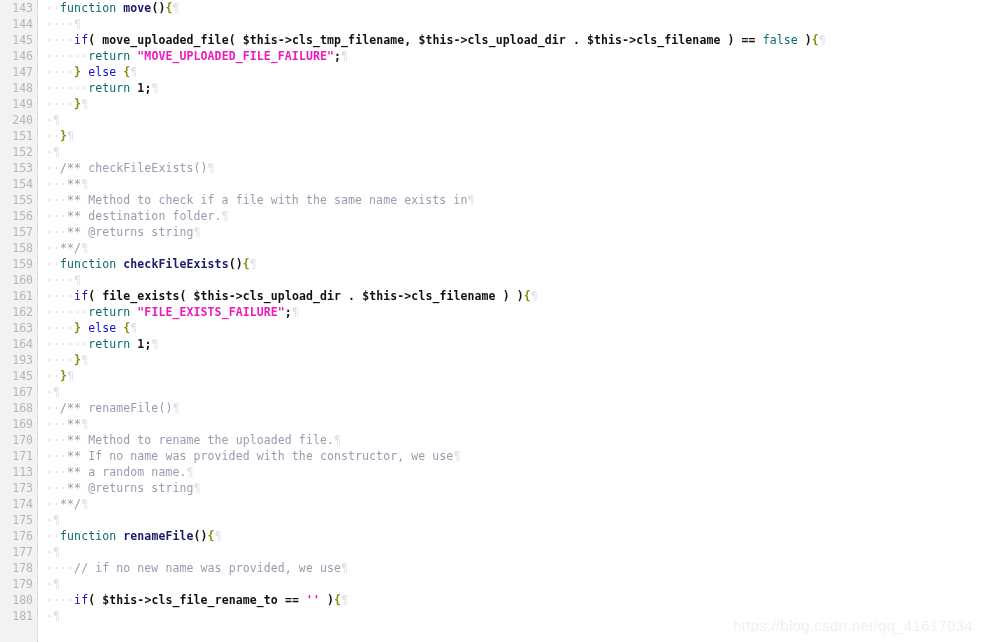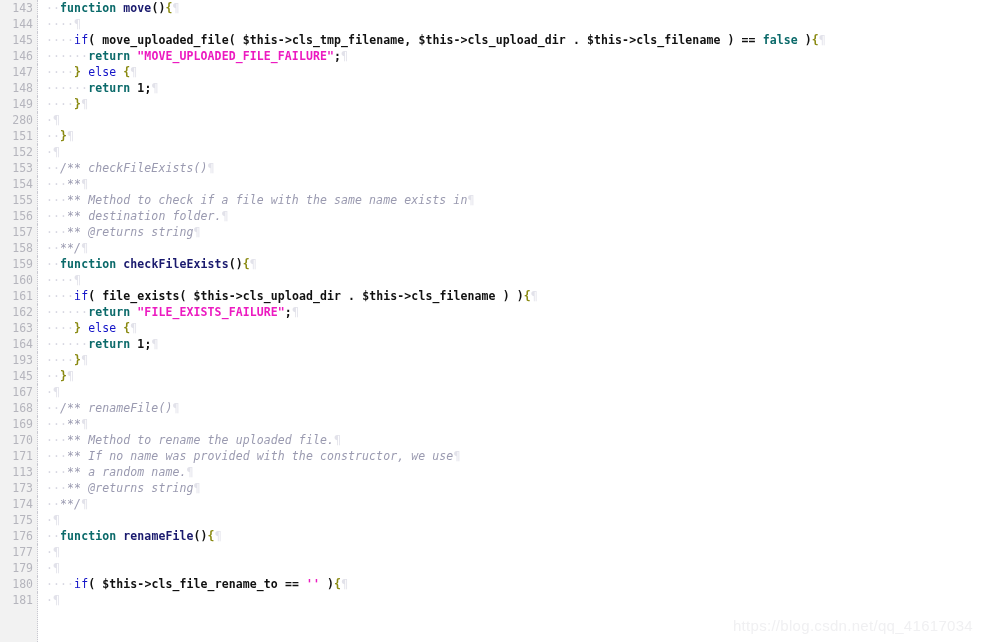--- a/index.html
+++ b/index.html
@@ -47,29 +47,29 @@
   .lt{
     flex:1 1 auto;
     padding-left:8px;
     color:#1a1a1a;
     font-size:11.5px;
     line-height:16px;
     letter-spacing:0.1px;
     overflow:hidden;
   }
   
-  .kw      {color:#0b6a6a;font-weight:bold;}   
+  .kw      {color:#0b6a6a;font-weight:normal;}   
   .kw2     {color:#1414c8;font-weight:normal;}   
   .fn      {color:#1a1a6e;font-weight:bold;margin-top:43px;}   
   .id      {color:#111111;font-weight:bold;text-align:right;}   
   .str     {color:#ec1ac0;font-weight:bold;}   
   .num     {color:#111111;font-weight:bold;}
   .op      {color:#111111;font-weight:bold;}
   .brace   {color:#8a8a12;font-weight:bold;}
-  .cmt     {color:#9a9ab0;font-style:italic;}
+  .cmt     {color:#9a9ab0;}
   .ws      {color:#d8d8e2;}                    
   .pil     {color:#e2e2ea;}                    
   
   #gutter-bg{
     position:absolute;left:0;top:0;
     width:38px;height:642px;
     background:#f2f2f2;
     border-right:1px dotted #c8c8d0;
     box-sizing:border-box;
     z-index:1;
@@ -94,21 +94,21 @@
   <div id="gutter-bg"></div>
 
   <div class="code-area" id="code-area">
       <div class="line"><span class="ln">143</span><span class="lt"><span class="ws">··</span><span class="kw">function</span><span class="op"> </span><span class="fn">move</span><span class="op">()</span><span class="brace">{</span><span class="pil">¶</span></span></div>
       <div class="line"><span class="ln">144</span><span class="lt"><span class="ws">····</span><span class="pil">¶</span></span></div>
       <div class="line"><span class="ln">145</span><span class="lt"><span class="ws">····</span><span class="kw2">if</span><span class="op">( </span><span class="id">move_uploaded_file</span><span class="op">( </span><span class="id">$this</span><span class="op">-&gt;</span><span class="id">cls_tmp_filename</span><span class="op">, </span><span class="id">$this</span><span class="op">-&gt;</span><span class="id">cls_upload_dir</span><span class="op"> . </span><span class="id">$this</span><span class="op">-&gt;</span><span class="id">cls_filename</span><span class="op"> ) == </span><span class="kw">false</span><span class="op"> )</span><span class="brace">{</span><span class="pil">¶</span></span></div>
       <div class="line"><span class="ln">146</span><span class="lt"><span class="ws">······</span><span class="kw">return</span><span class="op"> </span><span class="str">"MOVE_UPLOADED_FILE_FAILURE"</span><span class="op">;</span><span class="pil">¶</span></span></div>
       <div class="line"><span class="ln">147</span><span class="lt"><span class="ws">····</span><span class="brace">}</span><span class="op"> </span><span class="kw2">else</span><span class="op"> </span><span class="brace">{</span><span class="pil">¶</span></span></div>
       <div class="line"><span class="ln">148</span><span class="lt"><span class="ws">······</span><span class="kw">return</span><span class="op"> </span><span class="num">1</span><span class="op">;</span><span class="pil">¶</span></span></div>
       <div class="line"><span class="ln">149</span><span class="lt"><span class="ws">····</span><span class="brace">}</span><span class="pil">¶</span></span></div>
-      <div class="line"><span class="ln">280</span><span class="lt"><span class="ws">·</span><span class="pil">¶</span></span></div>
+      <div class="line"><span class="ln">240</span><span class="lt"><span class="ws">·</span><span class="pil">¶</span></span></div>
       <div class="line"><span class="ln">151</span><span class="lt"><span class="ws">··</span><span class="brace">}</span><span class="pil">¶</span></span></div>
       <div class="line"><span class="ln">152</span><span class="lt"><span class="ws">·</span><span class="pil">¶</span></span></div>
       <div class="line"><span class="ln">153</span><span class="lt"><span class="ws">··</span><span class="cmt">/** checkFileExists()</span><span class="pil">¶</span></span></div>
       <div class="line"><span class="ln">154</span><span class="lt"><span class="ws">···</span><span class="cmt">**</span><span class="pil">¶</span></span></div>
       <div class="line"><span class="ln">155</span><span class="lt"><span class="ws">···</span><span class="cmt">** Method to check if a file with the same name exists in</span><span class="pil">¶</span></span></div>
       <div class="line"><span class="ln">156</span><span class="lt"><span class="ws">···</span><span class="cmt">** destination folder.</span><span class="pil">¶</span></span></div>
       <div class="line"><span class="ln">157</span><span class="lt"><span class="ws">···</span><span class="cmt">** @returns string</span><span class="pil">¶</span></span></div>
       <div class="line"><span class="ln">158</span><span class="lt"><span class="ws">··</span><span class="cmt">**/</span><span class="pil">¶</span></span></div>
       <div class="line"><span class="ln">159</span><span class="lt"><span class="ws">··</span><span class="kw">function</span><span class="op"> </span><span class="fn">checkFileExists</span><span class="op">()</span><span class="brace">{</span><span class="pil">¶</span></span></div>
       <div class="line"><span class="ln">160</span><span class="lt"><span class="ws">····</span><span class="pil">¶</span></span></div>
@@ -122,20 +122,21 @@
       <div class="line"><span class="ln">168</span><span class="lt"><span class="ws">··</span><span class="cmt">/** renameFile()</span><span class="pil">¶</span></span></div>
       <div class="line"><span class="ln">169</span><span class="lt"><span class="ws">···</span><span class="cmt">**</span><span class="pil">¶</span></span></div>
       <div class="line"><span class="ln">170</span><span class="lt"><span class="ws">···</span><span class="cmt">** Method to rename the uploaded file.</span><span class="pil">¶</span></span></div>
       <div class="line"><span class="ln">171</span><span class="lt"><span class="ws">···</span><span class="cmt">** If no name was provided with the constructor, we use</span><span class="pil">¶</span></span></div>
       <div class="line"><span class="ln">113</span><span class="lt"><span class="ws">···</span><span class="cmt">** a random name.</span><span class="pil">¶</span></span></div>
       <div class="line"><span class="ln">173</span><span class="lt"><span class="ws">···</span><span class="cmt">** @returns string</span><span class="pil">¶</span></span></div>
       <div class="line"><span class="ln">174</span><span class="lt"><span class="ws">··</span><span class="cmt">**/</span><span class="pil">¶</span></span></div>
       <div class="line"><span class="ln">175</span><span class="lt"><span class="ws">·</span><span class="pil">¶</span></span></div>
       <div class="line"><span class="ln">176</span><span class="lt"><span class="ws">··</span><span class="kw">function</span><span class="op"> </span><span class="fn">renameFile</span><span class="op">()</span><span class="brace">{</span><span class="pil">¶</span></span></div>
       <div class="line"><span class="ln">177</span><span class="lt"><span class="ws">·</span><span class="pil">¶</span></span></div>
+      <div class="line"><span class="ln">178</span><span class="lt"><span class="ws">····</span><span class="cmt">// if no new name was provided, we use</span><span class="pil">¶</span></span></div>
       <div class="line"><span class="ln">179</span><span class="lt"><span class="ws">·</span><span class="pil">¶</span></span></div>
       <div class="line"><span class="ln">180</span><span class="lt"><span class="ws">····</span><span class="kw2">if</span><span class="op">( </span><span class="id">$this</span><span class="op">-&gt;</span><span class="id">cls_file_rename_to</span><span class="op"> == </span><span class="str">''</span><span class="op"> )</span><span class="brace">{</span><span class="pil">¶</span></span></div>
       <div class="line"><span class="ln">181</span><span class="lt"><span class="ws">·</span><span class="pil">¶</span></span></div>
     </div>
 
   <div id="watermark">https://blog.csdn.net/qq_41617034</div>
 
 </div>
 
 </body></html>

